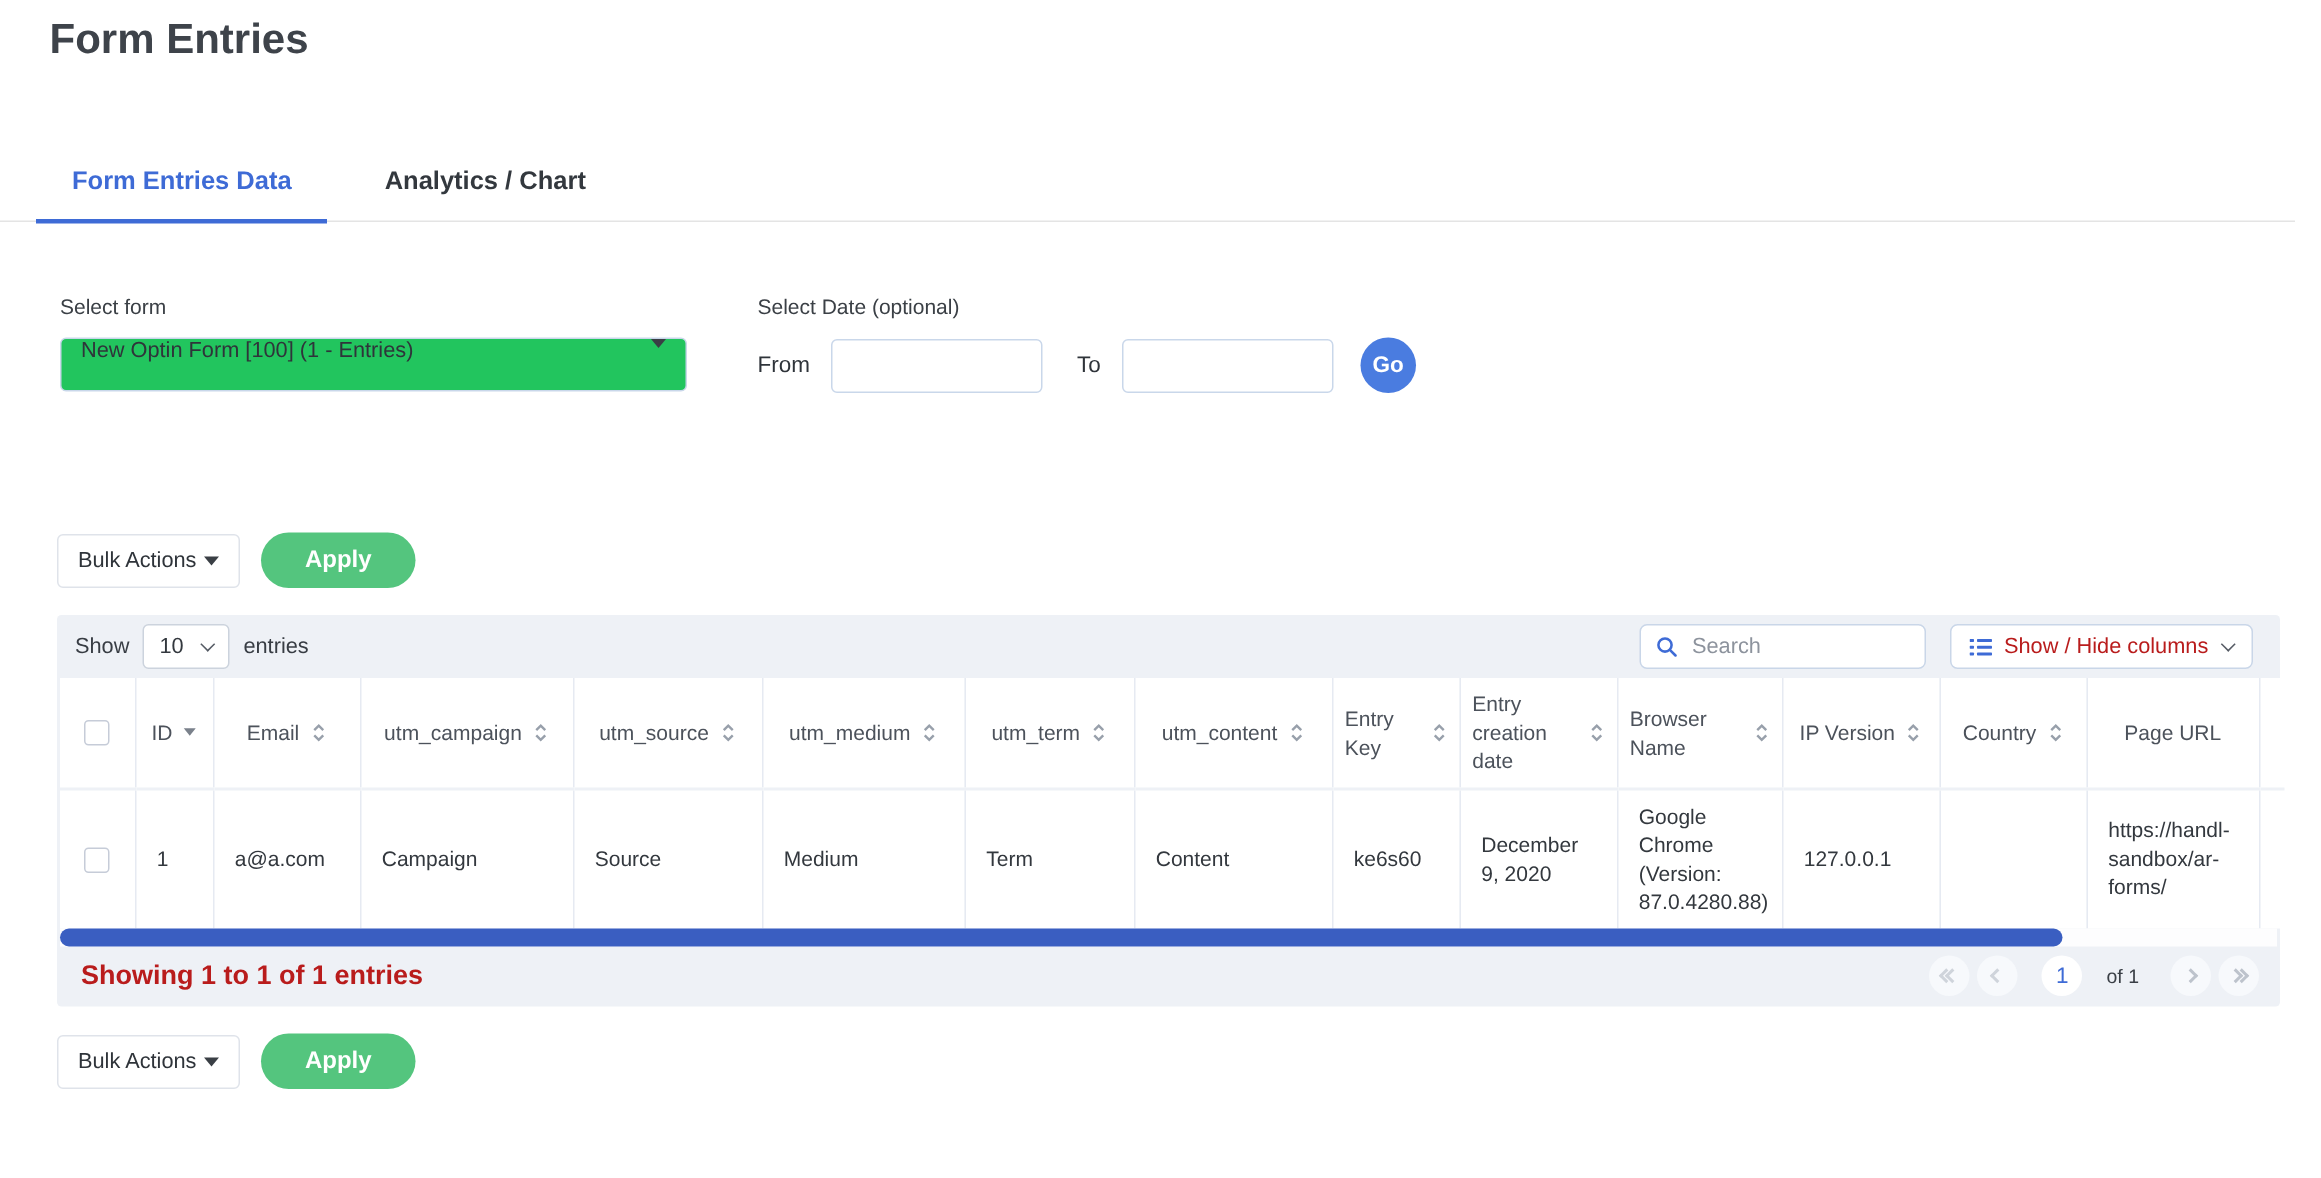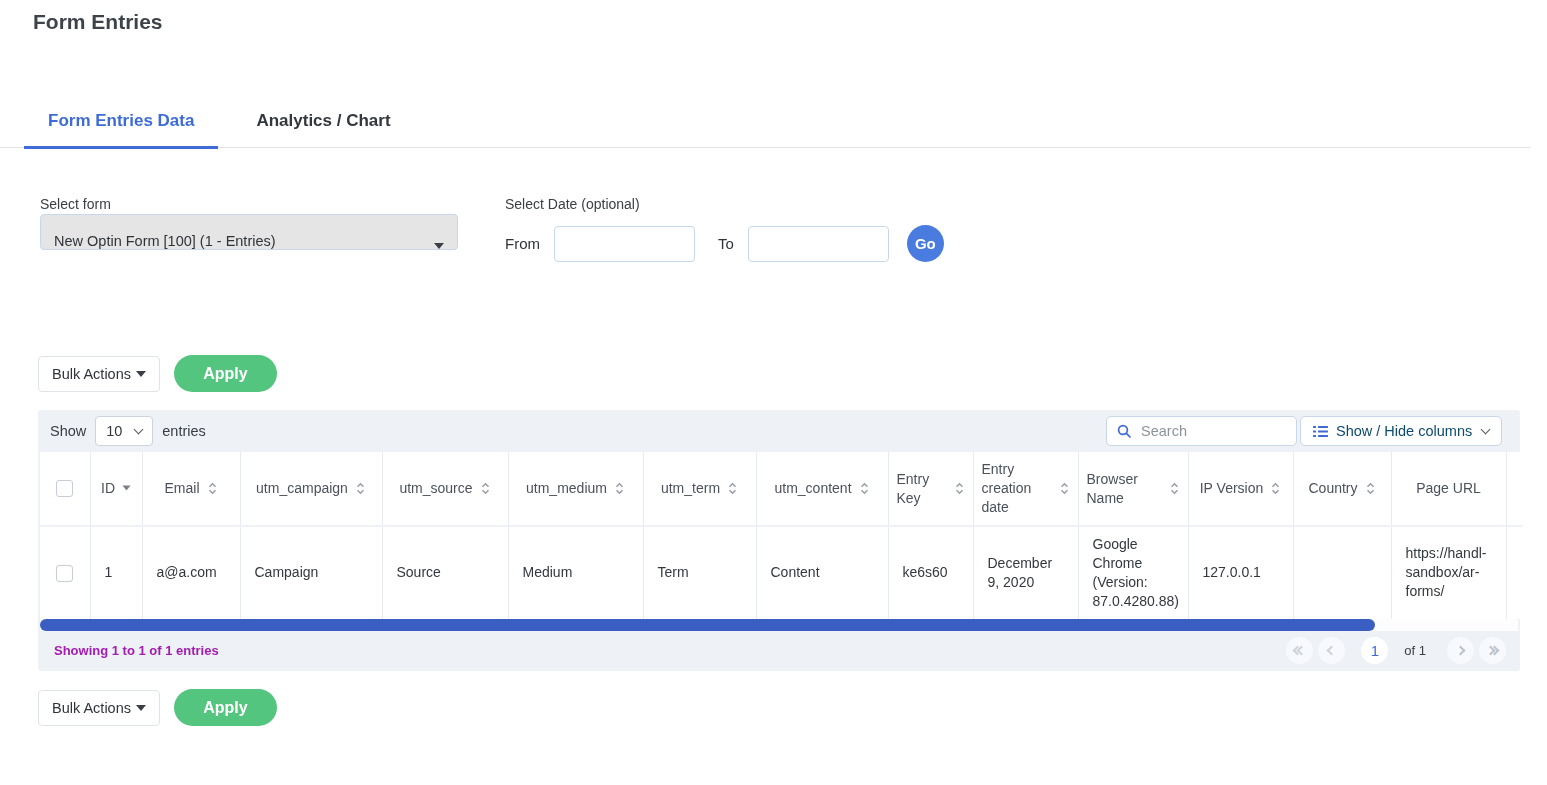--- a/index.html
+++ b/index.html
@@ -6,30 +6,30 @@
     --accent:#3e6bd6; --btn-blue:#4a7ce0; --green:#54c57e; --sb-blue:#3a5ec1;
     --dark:#33383e; --label:#3b4046; --hdr:#4c525b;
     --cell-border:#e6eaf2; --card-bg:#eef1f6; --input-border:#c9d7ea;
   }
   *{box-sizing:border-box;}
   html,body{margin:0;padding:0;}
   body{
     width:1547px;height:785px;background:#fff;position:relative;overflow:hidden;
     font-family:"Liberation Sans","DejaVu Sans",sans-serif;color:var(--dark);
   }
-  .page-title{position:absolute;left:33px;top:10px;font-size:21px;font-weight:700;color:#3e434a;}
+  .page-title{position:absolute;left:33px;top:10px;font-size:28px;font-weight:700;color:#3e434a;}
   
   .tabs{position:absolute;left:0;right:17px;top:101px;display:flex;align-items:flex-end;border-bottom:1px solid #e4e4e4;padding-left:24px;}
   .tab{padding:10px 24px 15px;font-size:17px;font-weight:700;color:#33383e;margin-right:14px;border-bottom:3px solid transparent;margin-bottom:-2px;cursor:pointer;white-space:nowrap;}
   .tab.active{color:var(--accent);border-bottom-color:var(--accent);}
   
   .filter-group{position:absolute;top:196px;}
   .fg-form{left:40px;} .fg-date{left:505px;}
   .filter-label{font-size:14px;color:var(--label);}
-  .form-select{margin-top:2px;width:418px;height:36px;background:#e5e5e5;border:1px solid var(--input-border);border-radius:4px;display:flex;align-items:flex-end;justify-content:space-between;padding:0 13px;font-size:14.5px;color:#2f343a;cursor:pointer;}
+  .form-select{margin-top:13px;width:418px;height:36px;background:#22c55e;border:1px solid var(--input-border);border-radius:4px;display:flex;align-items:flex-start;justify-content:space-between;padding:0 13px;font-size:14.5px;color:#2f343a;cursor:pointer;}
   .caret-down{width:0;height:0;border-left:5px solid transparent;border-right:5px solid transparent;border-top:6px solid #3a3f45;}
   .date-row{display:flex;align-items:center;margin-top:13px;}
   .date-lbl{font-size:15px;color:#2f343a;}
   .date-input{width:141px;height:36px;border:1px solid var(--input-border);border-radius:4px;margin-left:14px;padding:0 10px;font-size:14px;font-family:inherit;color:var(--dark);outline:none;background:#fff;}
   .to-lbl{margin-left:23px;}
   .go-btn{margin-left:18px;width:37px;height:37px;border-radius:50%;background:var(--btn-blue);color:#fff;border:none;font-size:15px;font-weight:700;font-family:inherit;cursor:pointer;}
   
   .bulk-row{position:absolute;left:38px;display:flex;align-items:center;gap:14px;}
   .bulk-top{top:355px;} .bulk-bottom{top:689px;}
   .bulk-select{width:122px;height:36px;background:#fff;border:1px solid #dfe3ea;border-radius:4px;display:flex;align-items:center;justify-content:space-between;padding:0 13px;font-size:14.5px;color:#2f343a;cursor:pointer;}
@@ -37,36 +37,36 @@
   
   .card{position:absolute;left:38px;top:410px;width:1482px;background:var(--card-bg);border-radius:3px;}
   .card-top{height:42px;display:flex;align-items:center;padding:0 18px 0 12px;}
   .ct-label{font-size:14.5px;color:#383d44;}
   .size-select{width:58px;height:30px;margin:0 9px;background:#fff;border:1px solid #ccd3dd;border-radius:4px;display:flex;align-items:center;justify-content:space-between;padding:0 10px;font-size:14.5px;cursor:pointer;}
   .chev{width:7px;height:7px;border-right:1.7px solid #555b64;border-bottom:1.7px solid #555b64;transform:rotate(45deg);margin-top:-3px;flex:none;}
   .spacer{flex:1;}
   .search-box{width:191px;height:30px;background:#fff;border:1px solid #c9d6e8;border-radius:5px;display:flex;align-items:center;padding:0 10px;}
   .search-box input{border:none;outline:none;flex:1;min-width:0;font-size:14.5px;margin-left:8px;color:var(--dark);font-family:inherit;background:transparent;}
   .search-box input::placeholder{color:#8d939d;}
-  .columns-toggle{width:202px;height:30px;margin-left:3px;background:#fff;border:1px solid #c9d6e8;border-radius:5px;display:flex;align-items:center;padding:0 12px;gap:8px;font-size:14.5px;color:#0c4a6e;cursor:pointer;}
+  .columns-toggle{width:202px;height:30px;margin-left:16px;background:#fff;border:1px solid #c9d6e8;border-radius:5px;display:flex;align-items:center;padding:0 12px;gap:8px;font-size:14.5px;color:#b91c1c;cursor:pointer;}
   .columns-toggle .lbl{flex:1;}
   table.entries{border-collapse:collapse;table-layout:fixed;width:1478px;margin:0 2px;}
   thead th{background:#fff;border-right:1px solid var(--cell-border);border-bottom:2px solid var(--card-bg);height:74px;padding:6px 8px;font-weight:400;color:var(--hdr);font-size:14px;vertical-align:middle;cursor:pointer;}
   thead th:last-child, tbody td:last-child{border-right:none;}
   .th-inner{display:flex;align-items:center;justify-content:center;gap:7px;}
   .th-label{text-align:left;line-height:1.35;}
   .sort-icon{display:inline-flex;flex:none;}
   tbody td{background:#fff;border-right:1px solid var(--cell-border);height:82px;padding:8px 10px 8px 14px;font-size:14px;color:var(--dark);vertical-align:middle;line-height:1.35;}
   .cb-cell{text-align:center;padding:0 !important;cursor:default;}
   .checkbox{width:17px;height:17px;border:1px solid #c6ccd8;border-radius:3px;background:#fff;display:inline-block;vertical-align:middle;cursor:pointer;}
   td.url-cell{overflow-wrap:anywhere;}
   .scroll-track{height:12px;margin:0 2px;background:#fdfdfe;position:relative;}
   .scroll-thumb{position:absolute;left:0;top:0;height:12px;width:1335px;border-radius:6px;background:var(--sb-blue);cursor:pointer;}
   .card-footer{height:40px;display:flex;align-items:center;padding:0 14px 0 16px;}
-  .summary{font-weight:700;font-size:13px;color:#a21caf;}
+  .summary{font-weight:700;font-size:18px;color:#b91c1c;}
   .pagination{display:flex;align-items:center;}
   .pg-btn{width:27px;height:27px;border-radius:50%;background:#f7f9fc;display:flex;align-items:center;justify-content:center;margin-left:5px;cursor:pointer;}
   .pg-chv{width:7px;height:7px;border-top:2px solid #cfd4db;border-right:2px solid #cfd4db;display:inline-block;flex:none;}
   .pg-chv.dk{border-color:#bdc3cc;}
   .chv-left{transform:rotate(-135deg);}
   .chv-right{transform:rotate(45deg);}
   .chv-2nd{margin-left:-3px;}
   .pg-num{width:27px;height:27px;border-radius:50%;background:#fff;color:var(--accent);display:flex;align-items:center;justify-content:center;font-size:15px;margin-left:16px;cursor:pointer;}
   .pg-of{margin:0 16px;font-size:13px;color:#3a3f46;}
 </style>

